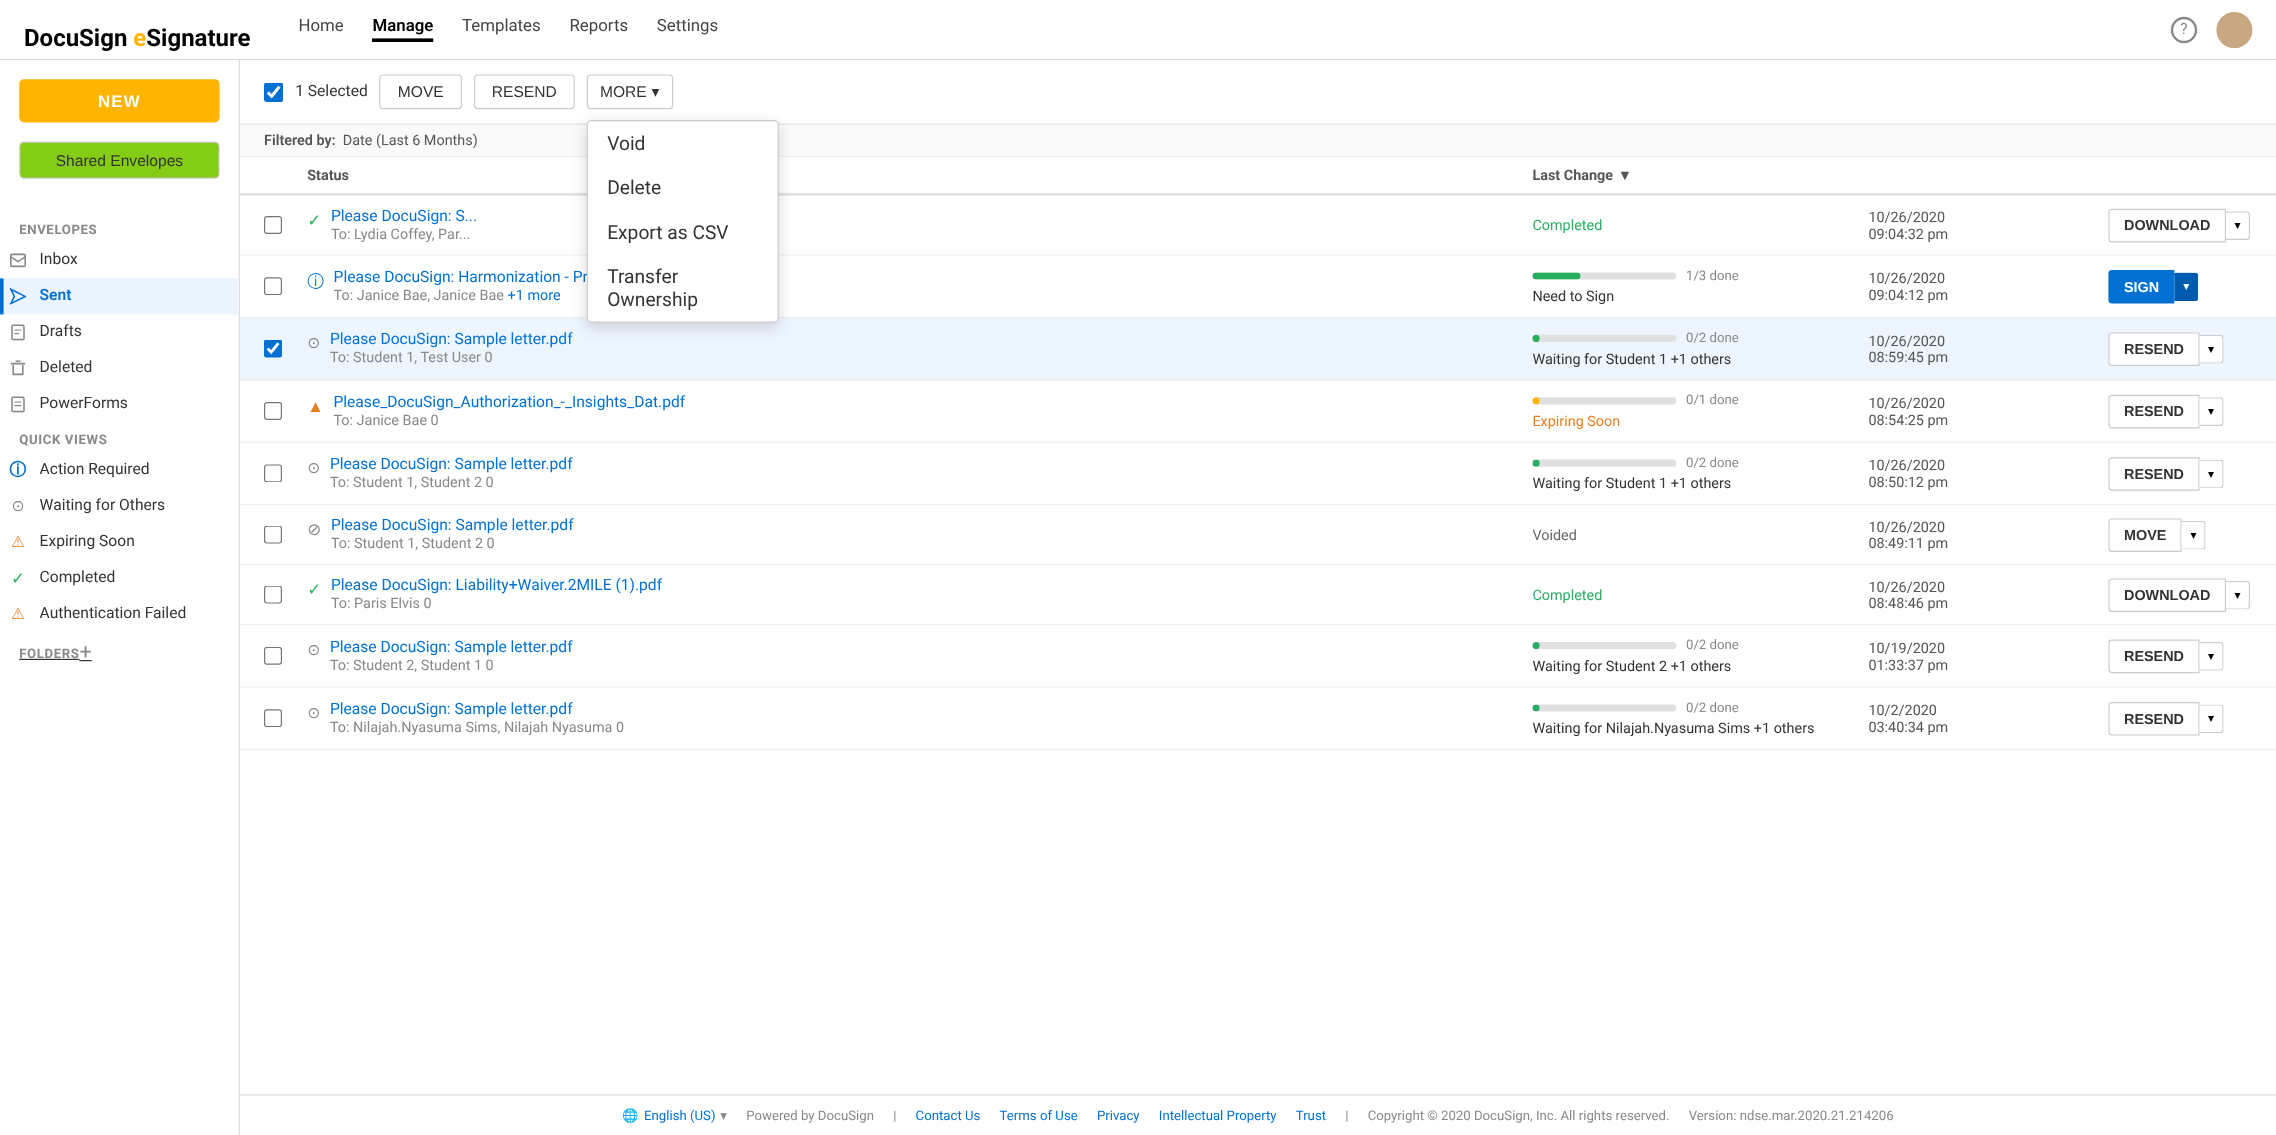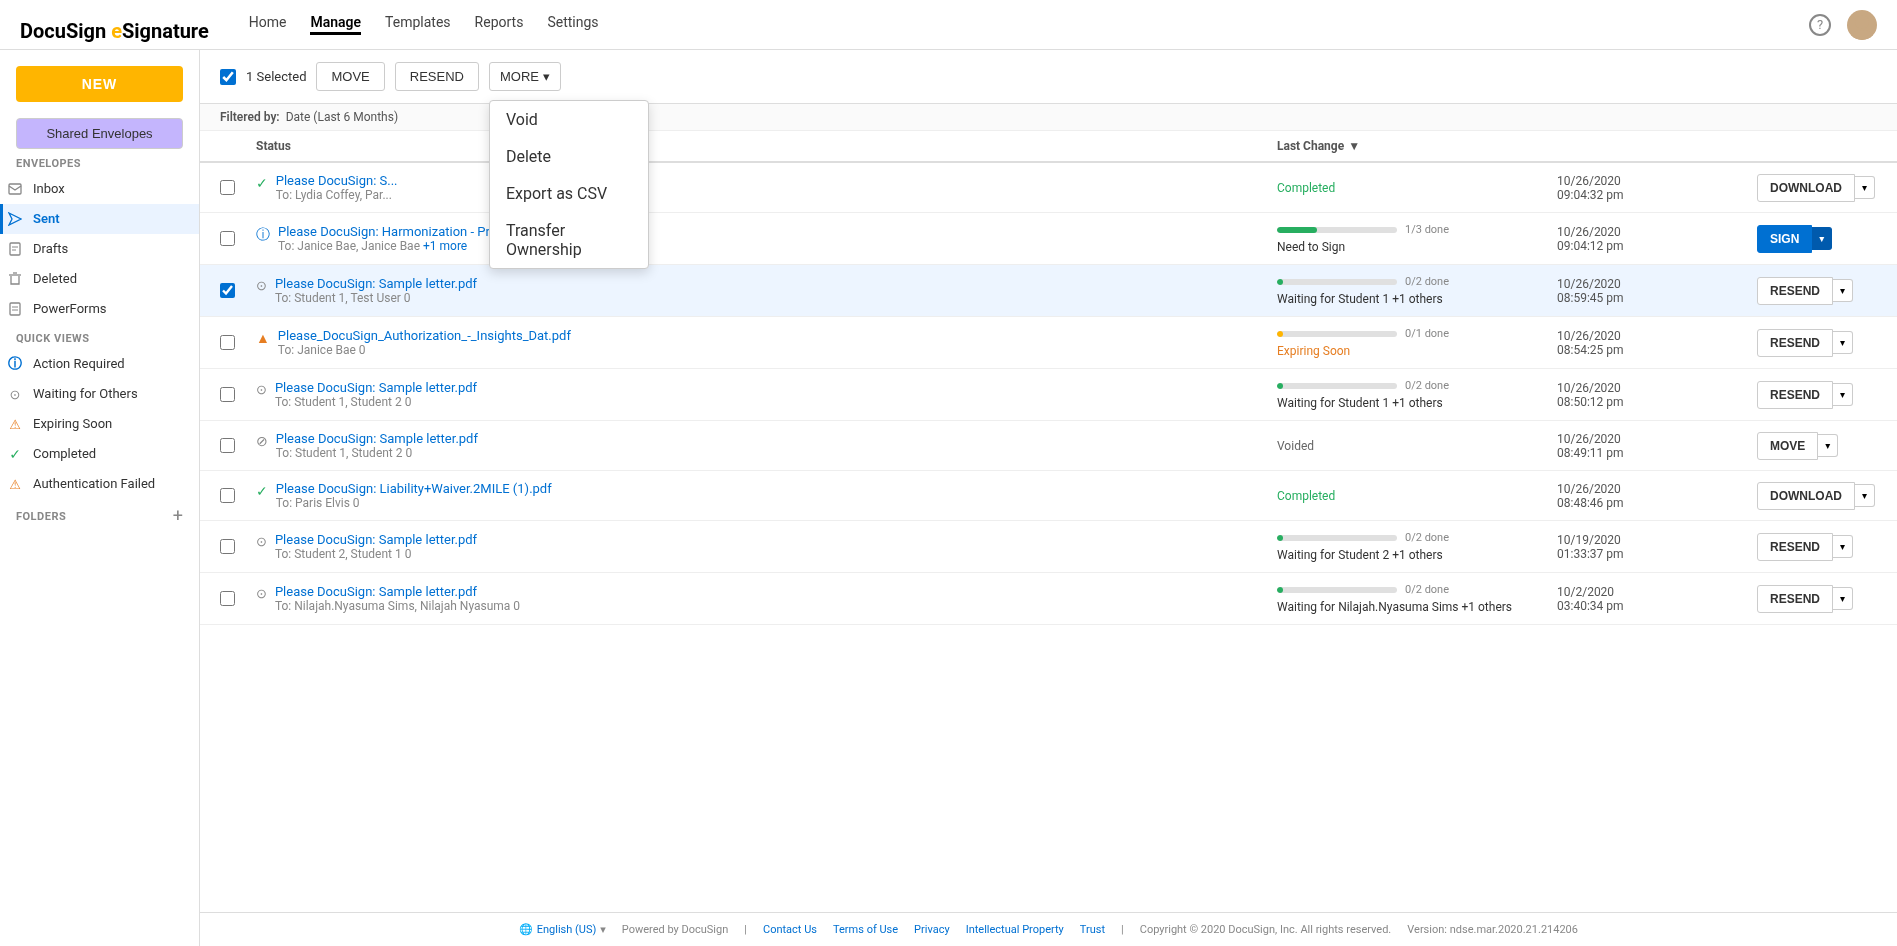--- a/index.html
+++ b/index.html
@@ -15,26 +15,26 @@
     .nav-right { margin-left: auto; display: flex; align-items: center; gap: 16px; }
     .help-icon { width: 22px; height: 22px; border-radius: 50%; border: 2px solid #888; display: flex; align-items: center; justify-content: center; font-size: 13px; color: #888; cursor: pointer; }
     .avatar { width: 30px; height: 30px; border-radius: 50%; background: #c8a882; overflow: hidden; cursor: pointer; }
 
     
     .layout { display: flex; height: calc(100vh - 50px); overflow: hidden; }
 
     
     .sidebar { width: 200px; min-width: 200px; border-right: 1px solid #ddd; overflow-y: auto; padding-top: 16px; }
     .new-btn { margin: 0 16px 16px 16px; background: #ffb500; color: #fff; border: none; border-radius: 4px; padding: 10px 0; width: calc(100% - 32px); font-size: 14px; font-weight: 700; cursor: pointer; letter-spacing: 1px; }
-    .shared-btn { margin: 0 16px 0 16px; background: #c4b5fd; color: #333; border: 1px solid #ccc; border-radius: 4px; padding: 7px 0; width: calc(100% - 32px); font-size: 13px; cursor: pointer; }
+    .shared-btn { margin: 0 16px 28px 16px; background: #84cc16; color: #333; border: 1px solid #ccc; border-radius: 4px; padding: 7px 0; width: calc(100% - 32px); font-size: 13px; cursor: pointer; }
     .sidebar-section-label { font-size: 11px; font-weight: 700; color: #888; padding: 8px 16px 4px 16px; letter-spacing: 0.5px; text-transform: uppercase; }
     .sidebar-item { display: flex; gap: 10px; padding: 7px 4px; cursor: pointer; color: #333; font-size: 13px; border-left: 3px solid transparent; }
     .sidebar-item.active { background: #eaf3ff; border-left: 3px solid #0070d2; color: #0070d2; font-weight: 600; }
     .sidebar-icon { width: 16px; height: 16px; display: inline-flex; align-items: center; justify-content: center; flex-shrink: 0; }
-    .folders-header { display: flex; align-items: center; justify-content: space-between; padding: 8px 16px 4px 16px; }
+    .folders-header { display: flex; align-items: center; padding: 8px 16px 4px 16px; text-decoration: underline; }
     .folders-label { font-size: 11px; font-weight: 700; color: #888; letter-spacing: 0.5px; text-transform: uppercase; }
     .folders-add { font-size: 18px; color: #888; cursor: pointer; line-height: 1; }
 
     
     .main { flex: 1; display: flex; flex-direction: column; overflow: hidden; }
     .toolbar { display: flex; align-items: center; gap: 10px; padding: 12px 20px; border-bottom: 1px solid #ddd; }
     .toolbar-checkbox { width: 16px; height: 16px; accent-color: #0070d2; cursor: pointer; }
     .selected-count { font-size: 13px; color: #333; }
     .toolbar-btn { padding: 6px 14px; border: 1px solid #ccc; border-radius: 3px; background: #fff; font-size: 13px; cursor: pointer; color: #333; }
     .more-btn { display: flex; align-items: center; gap: 4px; padding: 6px 10px; border: 1px solid #ccc; border-radius: 3px; background: #fff; font-size: 13px; cursor: pointer; color: #333; position: relative; }

